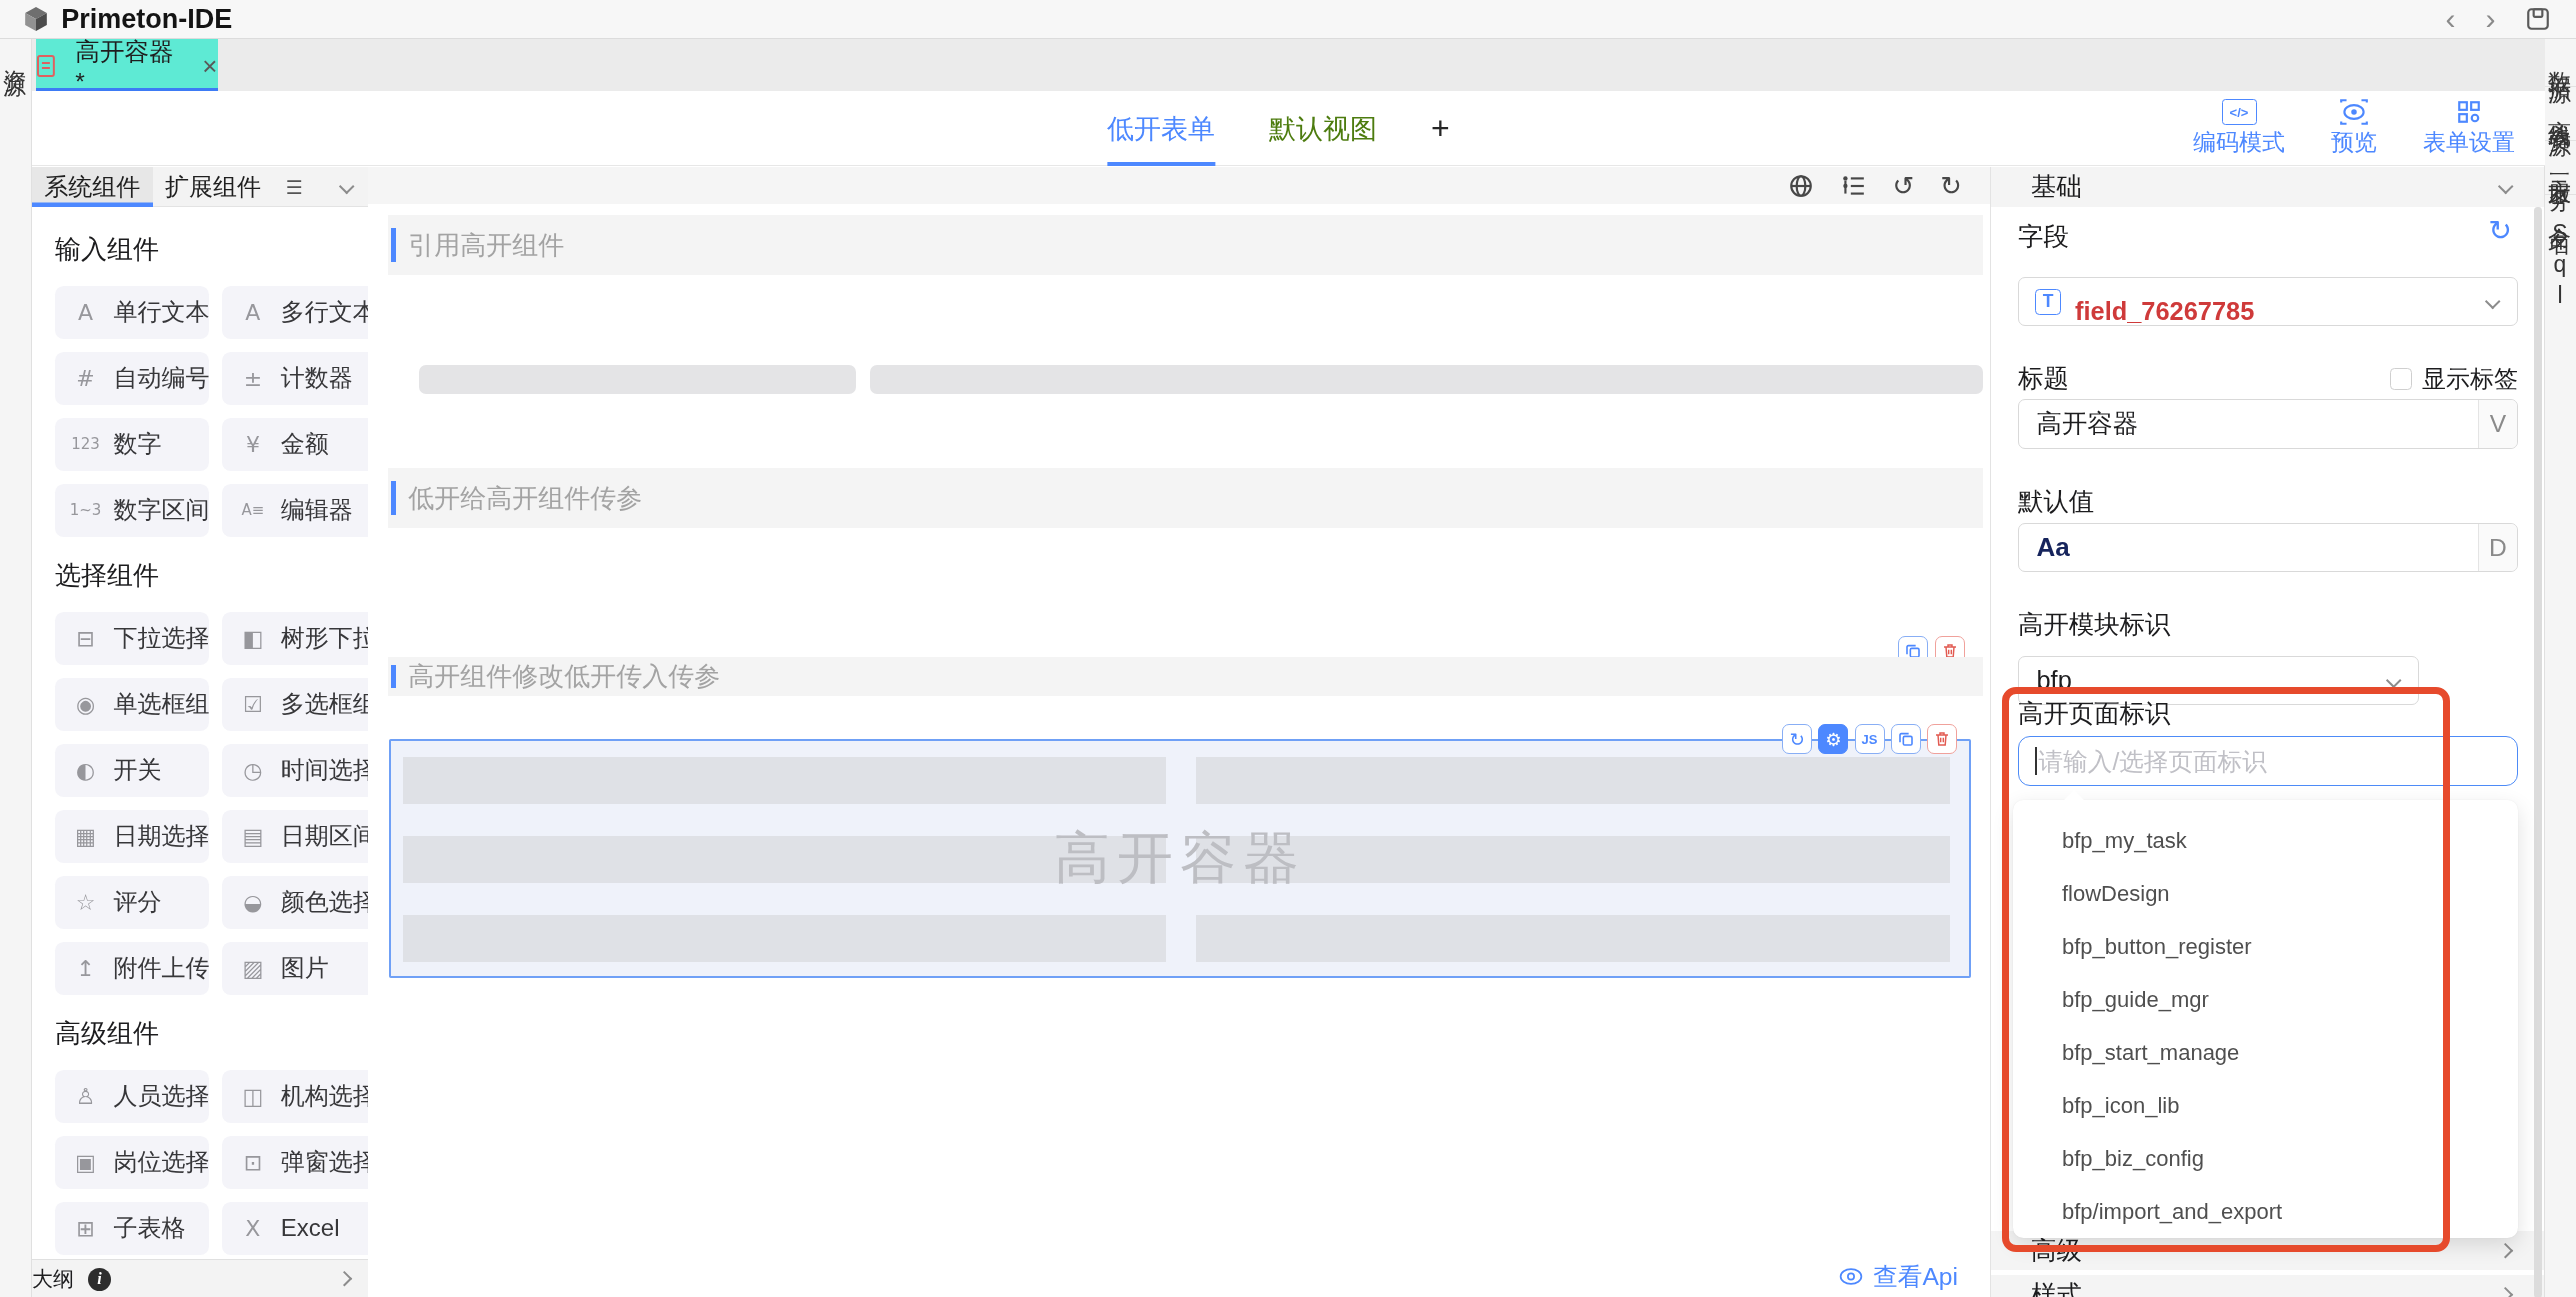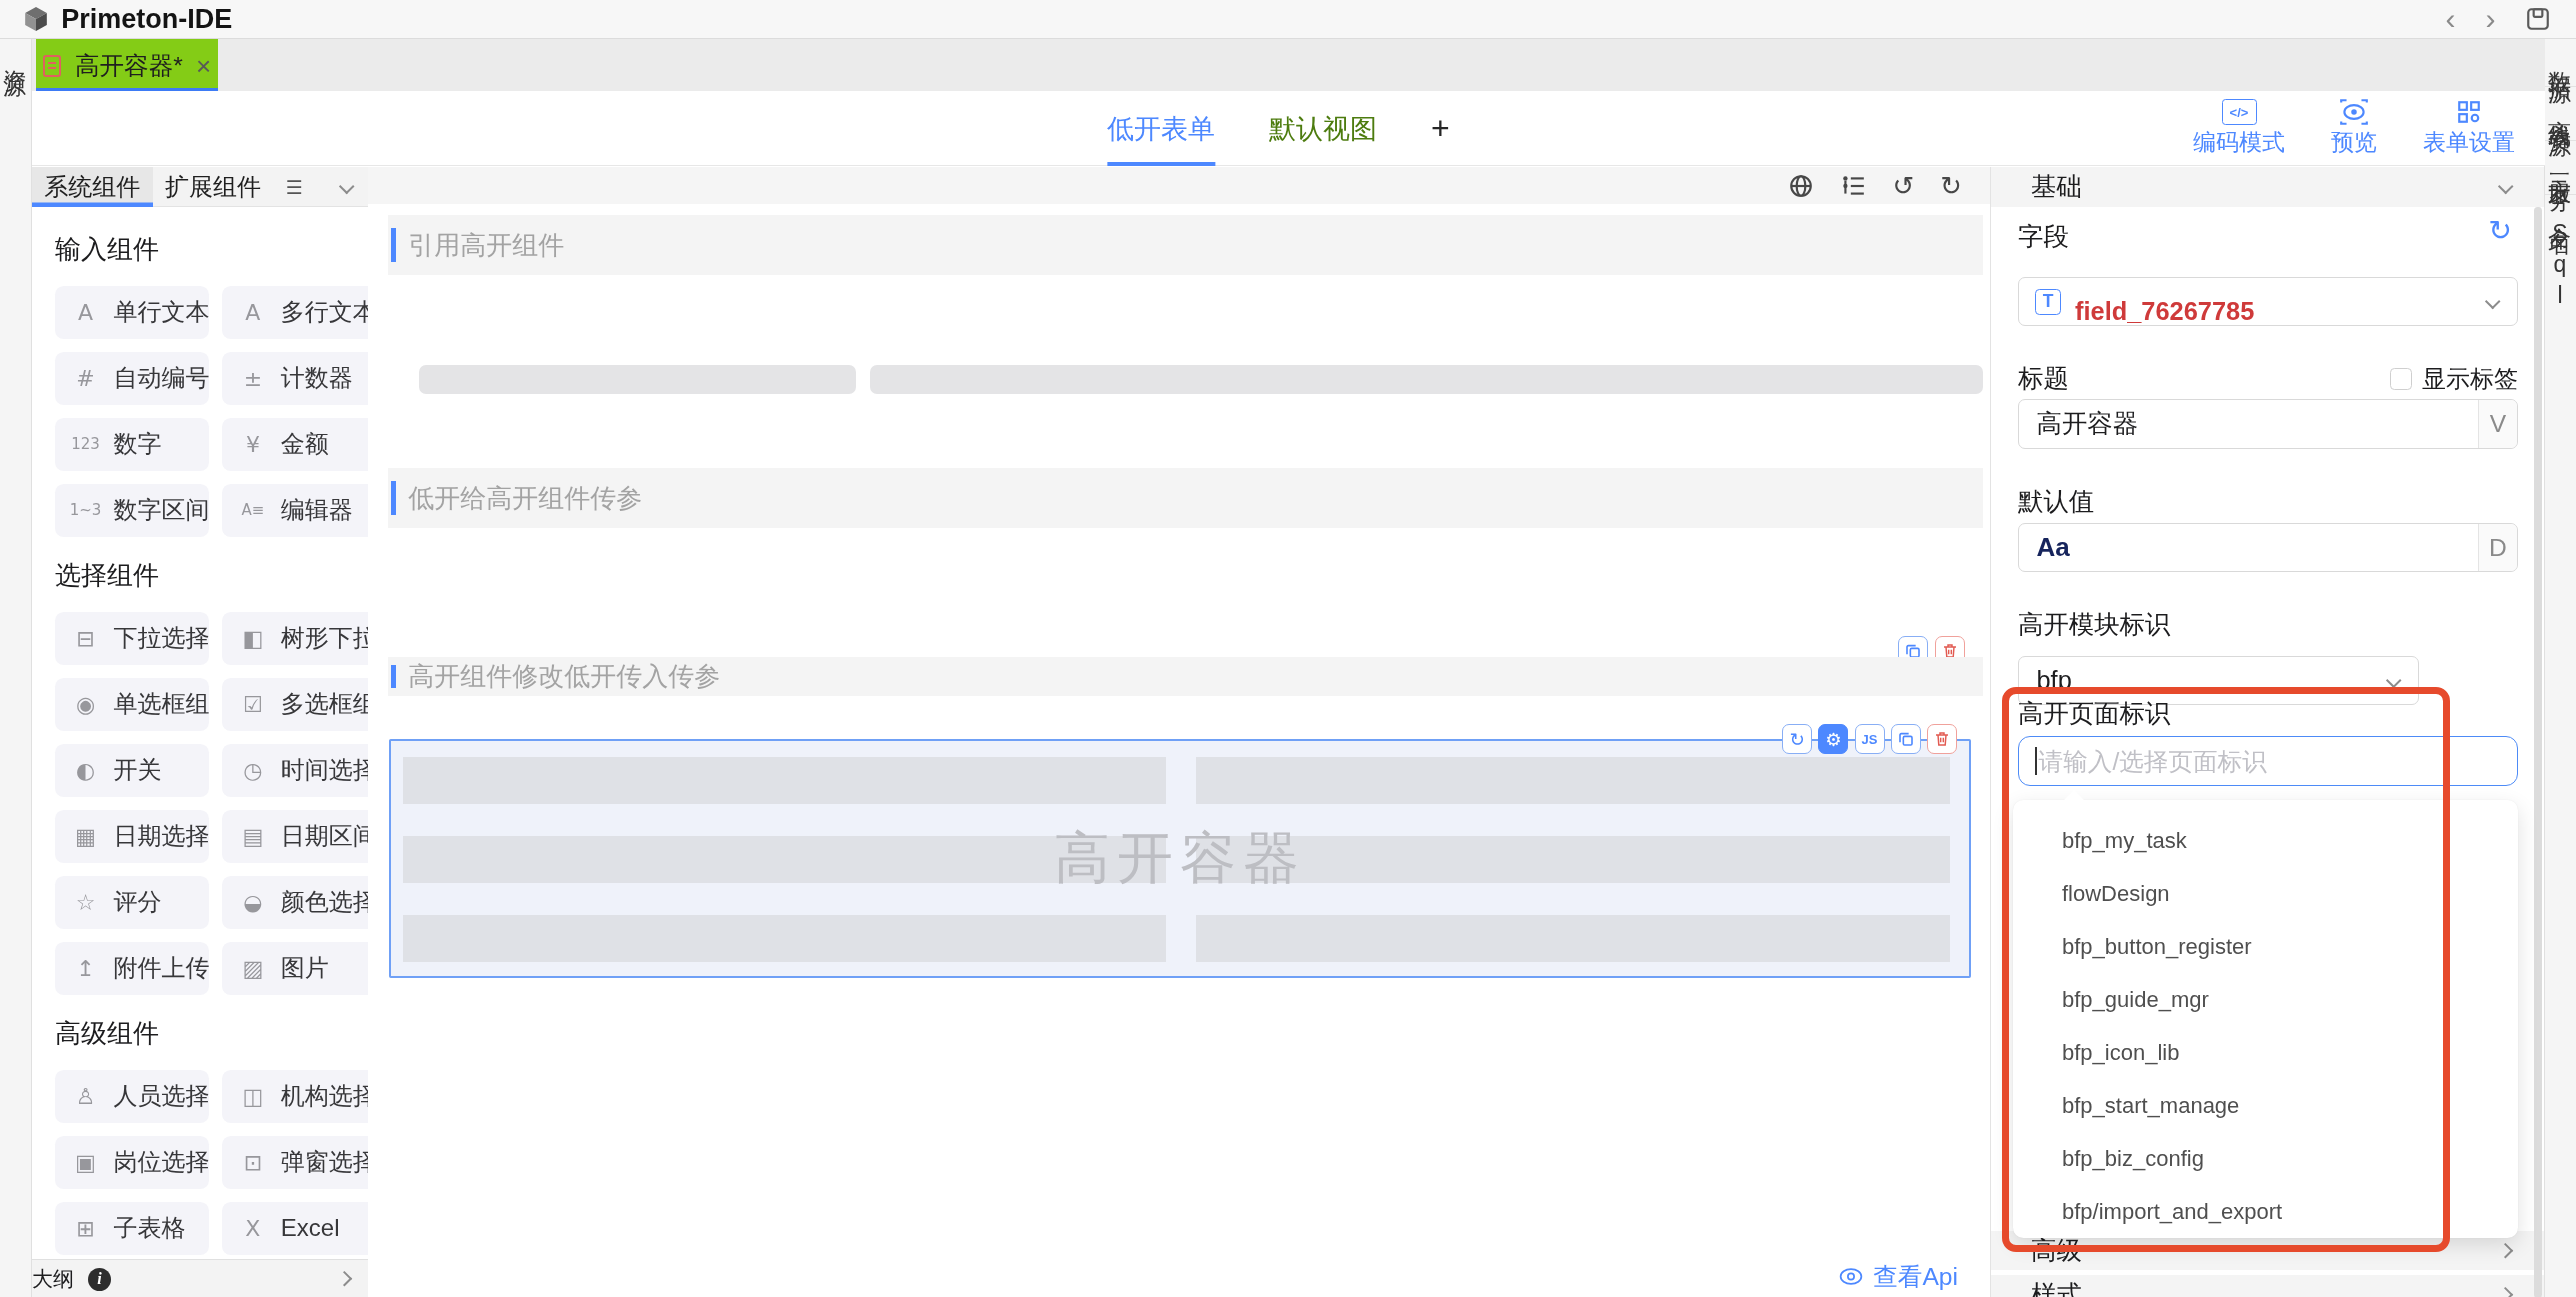--- a/index.html
+++ b/index.html
@@ -22,22 +22,22 @@
   .vstrip.left { left:0; border-right:0.9px solid #e0e0e0; }
   .vstrip.right { left:2544px; border-left:0.9px solid #e0e0e0; }
   .vlabel { writing-mode:vertical-lr; text-orientation:upright; font-size:23px; color:#333;
     letter-spacing:5.3px; margin:12.3px auto 0 auto; display:block; text-align:center; width:100%; cursor:pointer; }
   .vstrip.right .vlabel { padding:14px 0 17.5px 0; margin:0 auto; border-bottom:0.9px solid #e2e2e2; }
   .vstrip.right .vlabel:last-child { border-bottom:none; }
 
   
   .tabstrip { position:absolute; left:32px; top:39px; width:2513px; height:53px;
     background:#ebebeb; border-bottom:0.9px solid #dadada; }
-  .doc-tab { position:absolute; left:3.5px; top:0; height:53px; width:182px; background:#84cc16;
-    display:flex; align-items:center; justify-content:center; gap:13px; cursor:pointer; }
+  .doc-tab { position:absolute; left:3.5px; top:0; height:53px; width:182px; background:#5eead4;
+    display:flex; align-items:center; justify-content:center; gap:20px; cursor:pointer; }
   .doc-tab::after { content:""; position:absolute; left:0; bottom:0; width:100%; height:4.4px; background:#3d7bf5; }
   .doc-tab .dtitle { font-size:24.6px; color:#1f1f1f; }
   .doc-tab .dclose { font-size:26px; color:#595959; line-height:26px; }
 
   
   .subbar { position:absolute; left:32px; top:91px; width:2513px; height:75px;
     background:#fff; border-bottom:0.9px solid #e7e7e7; }
   .viewtabs { position:absolute; left:50%; top:0; transform:translateX(-53%);
     height:75px; display:flex; align-items:center; gap:54px; }
   .viewtab { position:relative; height:75px; display:flex; align-items:center;
@@ -475,22 +475,22 @@
       <span class="caret-bar"></span>
       <span style="font-size:24.6px; color:#c0c0c6;">请输入/选择页面标识</span>
     </div>
 
     <div class="dropdown">
       <ul>
         <li>bfp_my_task</li>
         <li>flowDesign</li>
         <li>bfp_button_register</li>
         <li>bfp_guide_mgr</li>
+        <li>bfp_start_manage</li>
         <li>bfp_icon_lib</li>
-        <li>bfp_start_manage</li>
         <li>bfp_biz_config</li>
         <li>bfp/import_and_export</li>
       </ul>
     </div>
 
     <div class="insp-band" style="top:1064px; height:39px;">
       <span class="blabel">高级</span>
       <span class="chev-right"></span>
     </div>
     <div class="insp-band" style="top:1108px; height:39px;">

